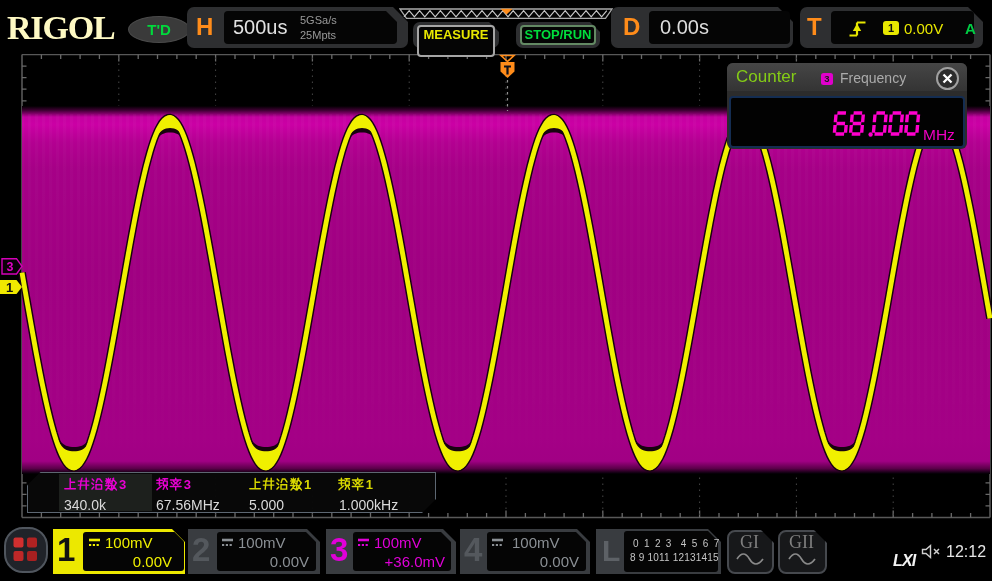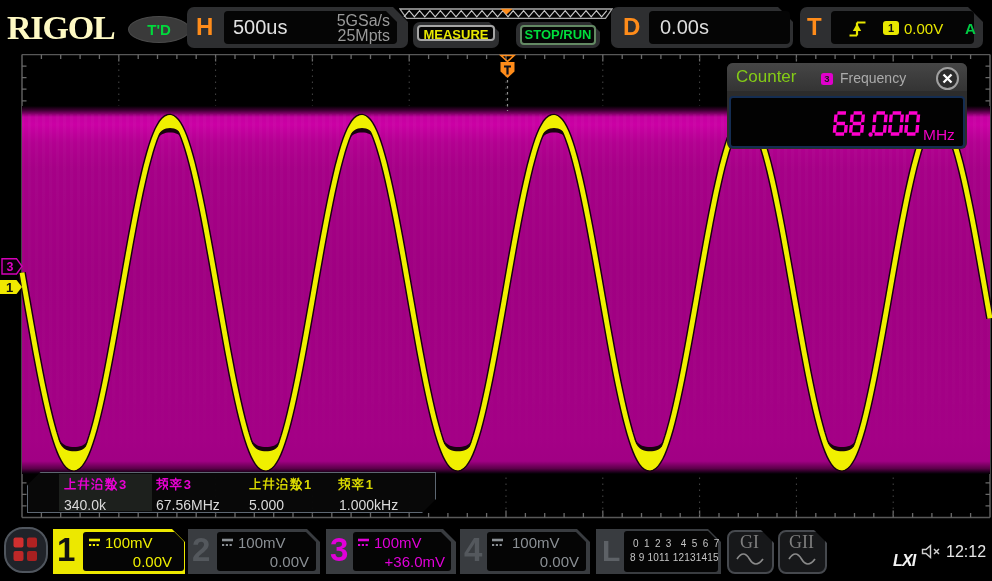--- a/index.html
+++ b/index.html
@@ -76,30 +76,30 @@
 </svg>
 
 <div class="abs" style="left:0;top:0;width:992px;height:54px;background:#000"></div>
 <div class="abs" style="left:7px;top:9px;font-family:'Liberation Serif',serif;font-weight:bold;font-size:34px;color:#fef9c3;letter-spacing:-1.2px">RIGOL</div>
 <div class="abs" style="left:128px;top:16px;width:62px;height:27px;background:#3a3a3a;border:1px solid #4a4a4a;border-radius:50%;text-align:center;line-height:25px;color:#00d83c;font-weight:bold;font-size:15px">T'D</div>
 
 <div class="cont notch" style="left:187px;top:7px;width:221px;height:41px"></div>
 <div class="olet" style="left:196px;top:13px">H</div>
 <div class="inner notch" style="left:224px;top:11px;width:173px;height:33px;clip-path:polygon(0 0,calc(100% - 11px) 0,100% 11px,100% 100%,0 100%)"></div>
 <div class="abs" style="left:233px;top:16px;font-size:20px;color:#e2e2e2">500us</div>
-<div class="abs" style="left:300px;top:12.5px;width:90px;text-align:right;font-size:16px;line-height:15.5px;color:#9a9a9a">5GSa/s<br>25Mpts</div>
+<div class="abs" style="left:300px;top:12.5px;width:90px;font-size:11px;line-height:15.5px;color:#9a9a9a">5GSa/s<br>25Mpts</div>
 
 <svg class="abs" style="left:399px;top:7.5px" width="214" height="12">
 <path d="M1 1 H213 L206.5 10.3 H7.5 Z" fill="#030303" stroke="#ababab" stroke-width="1.3"></path>
 <path d="M5.0 8.8 L10.2 2.6 L15.4 8.8 L20.6 2.6 L25.8 8.8 L31.0 2.6 L36.2 8.8 L41.4 2.6 L46.6 8.8 L51.8 2.6 L57.0 8.8 L62.2 2.6 L67.4 8.8 L72.6 2.6 L77.8 8.8 L83.0 2.6 L88.2 8.8 L93.4 2.6 L98.6 8.8 L103.8 2.6 L109.0 8.8 L114.2 2.6 L119.4 8.8 L124.6 2.6 L129.8 8.8 L135.0 2.6 L140.2 8.8 L145.4 2.6 L150.6 8.8 L155.8 2.6 L161.0 8.8 L166.2 2.6 L171.4 8.8 L176.6 2.6 L181.8 8.8 L187.0 2.6 L192.2 8.8 L197.4 2.6 L202.6 8.8 L207.8 2.6" stroke="#c8c8c8" stroke-width="1.2" fill="none"></path>
 <path d="M101.5 0.8 H113.5 L107.5 6.6 Z" fill="#ff8c1a"></path>
 </svg>
 
 <div class="cont notch" style="left:413px;top:22px;width:86px;height:26px;clip-path:polygon(0 0,calc(100% - 10px) 0,100% 10px,100% 100%,0 100%)"></div>
-<div class="abs" style="left:417px;top:25px;width:78px;height:16px;background:#050505;border:2px solid #a6a6a6;border-radius:4px;text-align:center;line-height:16px;font-size:13px;font-weight:bold;color:#e8e800">MEASURE</div>
+<div class="abs" style="left:417px;top:25px;width:78px;height:32px;background:#050505;border:2px solid #a6a6a6;border-radius:4px;text-align:center;line-height:16px;font-size:13px;font-weight:bold;color:#e8e800">MEASURE</div>
 <div class="cont notch" style="left:516px;top:22px;width:84px;height:26px;clip-path:polygon(0 0,calc(100% - 10px) 0,100% 10px,100% 100%,0 100%)"></div>
 <div class="abs" style="left:520px;top:25px;width:76px;height:20px;background:#050505;border:2px solid #648a64;border-radius:4px;text-align:center;line-height:16px;font-size:13px;font-weight:bold;color:#00dd3c">STOP/RUN</div>
 
 <div class="cont notch" style="left:611px;top:7px;width:182px;height:41px"></div>
 <div class="olet" style="left:623px;top:13px">D</div>
 <div class="inner" style="left:649px;top:11px;width:141px;height:33px"></div>
 <div class="abs" style="left:660px;top:16px;font-size:20px;color:#dedede">0.00s</div>
 
 <div class="cont notch" style="left:800px;top:7px;width:183px;height:41px"></div>
 <div class="olet" style="left:807px;top:13px">T</div>

